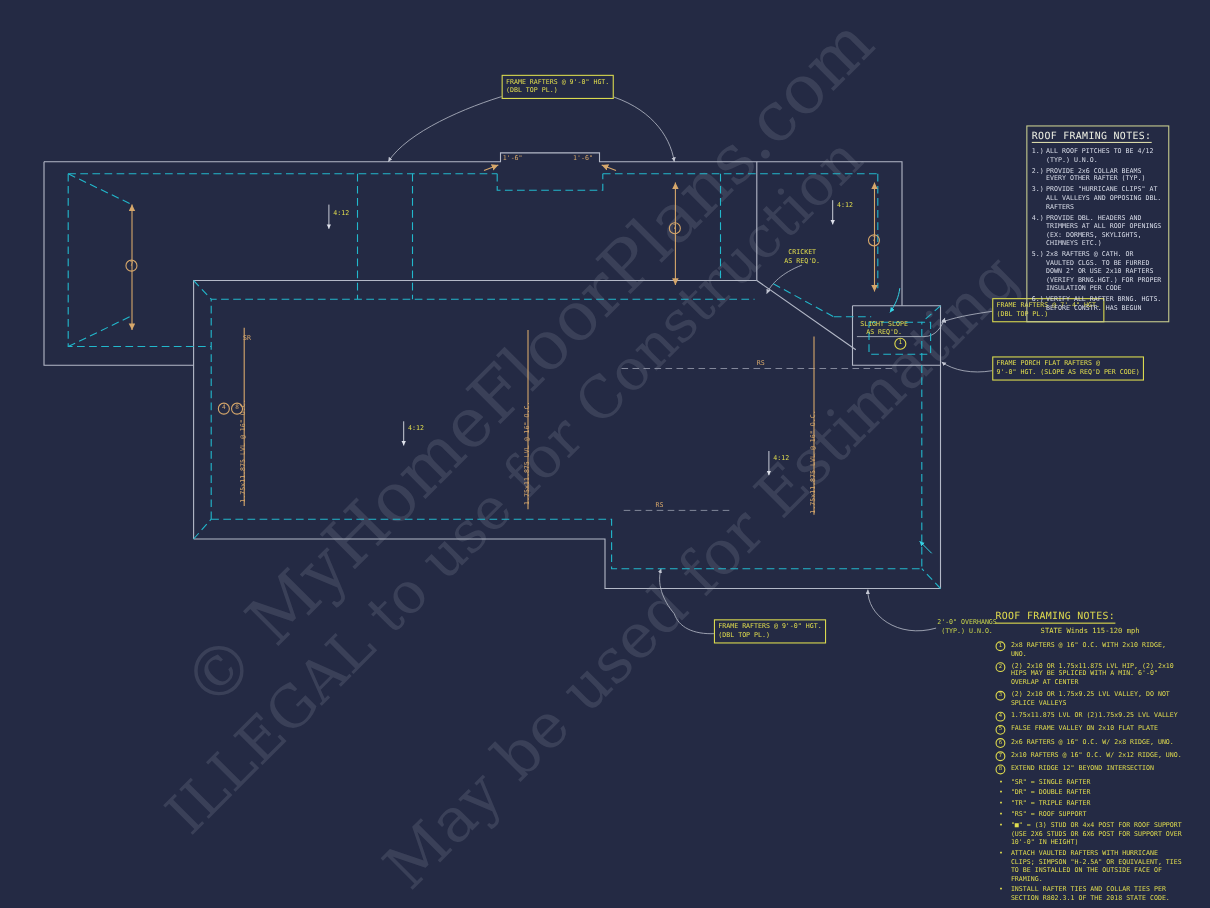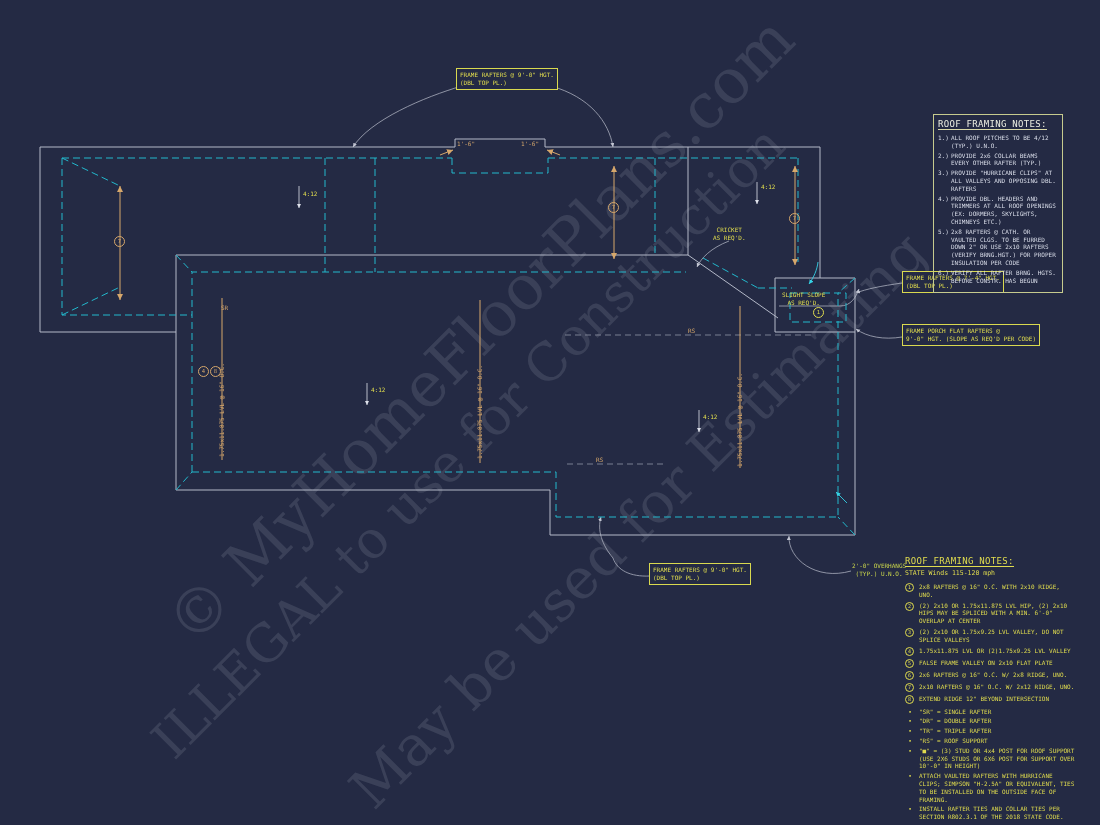--- a/index.html
+++ b/index.html
@@ -38,21 +38,21 @@
             border:1px solid #c6cb8e;padding:4px 4px 6px;}
   .notesBox .nb-title{font-size:9px;color:#edefe3;letter-spacing:.3px;border-bottom:1px solid #d8d8a8;
             width:fit-content;margin-bottom:4px;}
   .nrow{display:flex;gap:2px;margin-bottom:2px;color:#d9dde9;font-size:6px;line-height:1.3;}
   .nrow .nn{flex:0 0 11px;}
   .nrow .nt{flex:1;}
 
   
   .fnotes{position:absolute;left:905px;top:556px;width:172px;color:#e0dc4e;}
   .fn-title{font-size:9px;border-bottom:1px solid #e0dc4e;width:fit-content;letter-spacing:.3px;}
-  .fn-sub{font-size:6.5px;margin:2px 0 6px;}
+  .fn-sub{font-size:6.5px;margin:2px 0 6px;text-align:center;}
   .frow{display:flex;gap:5px;margin-bottom:3px;font-size:6px;line-height:1.3;}
   .fcirc{flex:0 0 9px;box-sizing:border-box;width:9px;height:9px;border:1px solid #e0dc4e;
          border-radius:50%;font-size:5px;line-height:7px;text-align:center;margin-top:0;}
   .brow{display:flex;gap:5px;margin-bottom:2px;font-size:6px;line-height:1.3;padding-left:1px;}
   .brow::before{content:"•";flex:0 0 8px;text-align:center;}
   .brow .bt{flex:1;}
 
   
   .titleBlock{position:absolute;left:888px;top:746px;width:182px;color:#cf3fd4;}
   .tb-title{font-size:23px;letter-spacing:1px;border-bottom:2px solid #cf3fd4;padding-bottom:1px;

